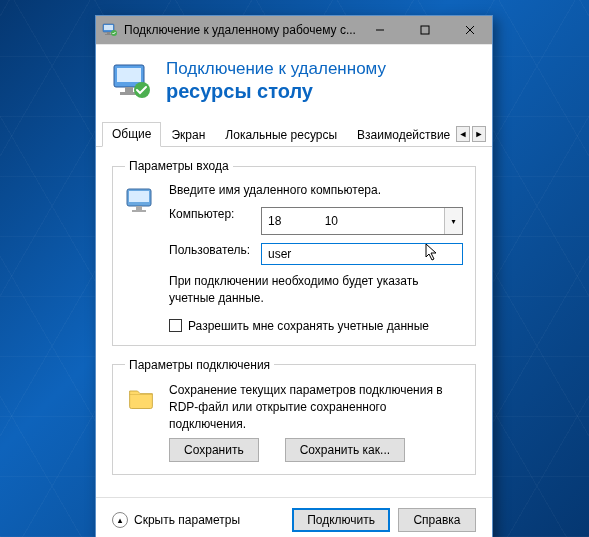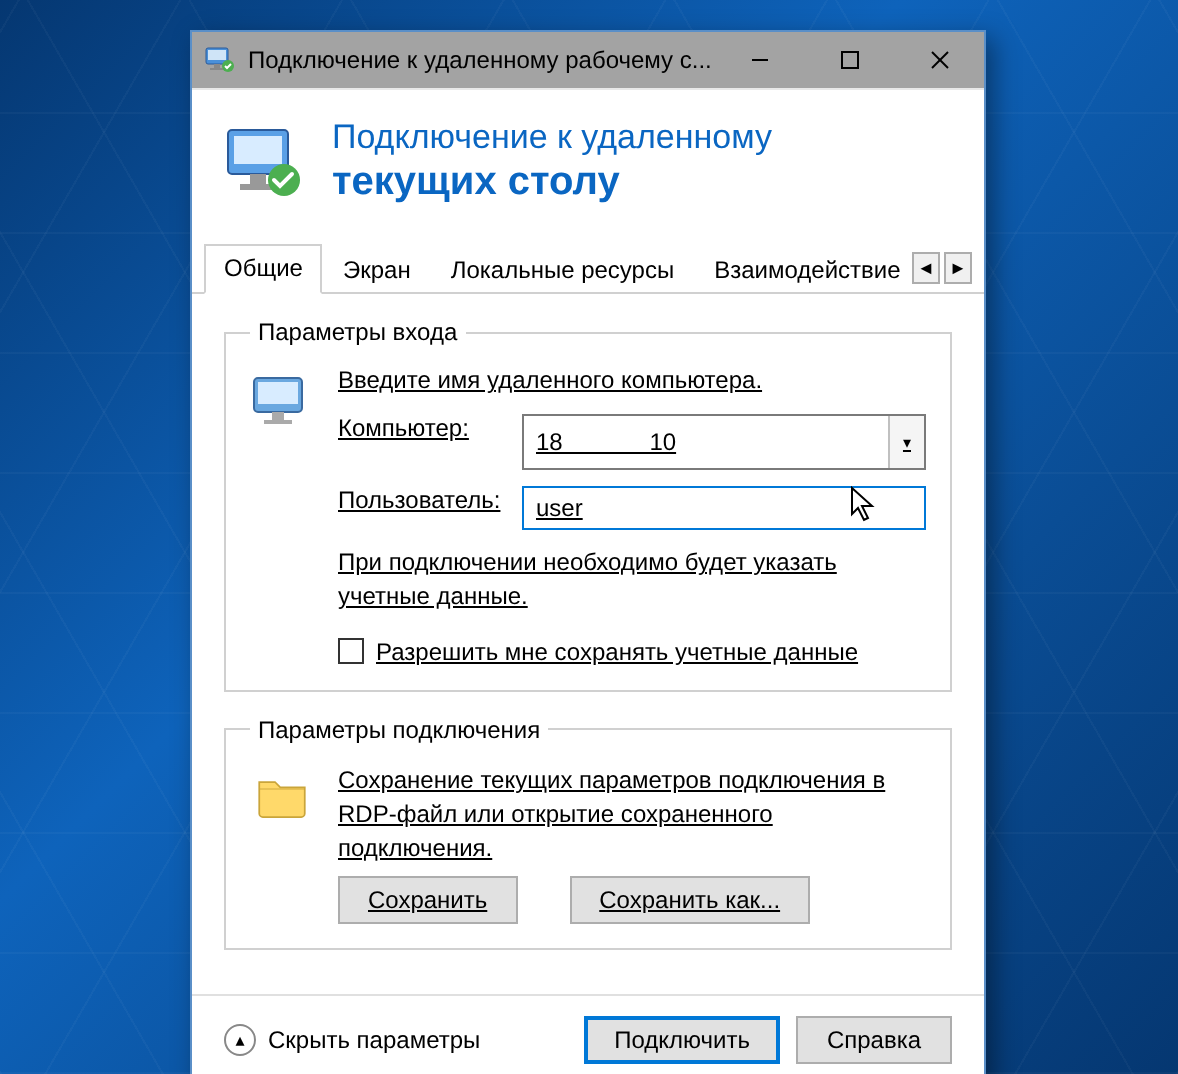--- a/index.html
+++ b/index.html
@@ -92,21 +92,21 @@
     border: 1px solid #adadad;
     font-size: 9px; background: #f0f0f0;
   }
   .panel { padding: 12px 16px 10px 16px; }
   fieldset {
     border: 1px solid #d0d0d0;
     margin: 0 0 12px 0;
     padding: 10px 12px 12px 12px;
   }
   legend { font-size: 12px; padding: 0 4px; }
-  .group-row { display: flex; gap: 12px; text-decoration: underline; }
+  .group-row { display: flex; gap: 12px; }
   .group-icon { width: 32px; flex-shrink: 0; padding-top: 2px; }
   .group-body { flex: 1; }
   .intro { margin-bottom: 10px; }
   .field-row {
     display: flex; align-items: flex-start;
     margin-bottom: 8px; gap: 6px;
   }
   .field-label { width: 86px; }
   .combo {
     flex: 1; display: flex;
@@ -209,21 +209,21 @@
         <rect x="2" y="4" width="30" height="22" rx="2" fill="#5aa0e6" stroke="#2a5a9a"></rect>
         <rect x="5" y="7" width="24" height="14" fill="#d8ecff"></rect>
         <rect x="13" y="26" width="8" height="5" fill="#999"></rect>
         <rect x="8" y="31" width="18" height="3" fill="#999"></rect>
         <circle cx="30" cy="29" r="8" fill="#4caf50"></circle>
         <path d="M25 29 l3 3 l6 -6" stroke="#fff" stroke-width="2" fill="none" stroke-linecap="round"></path>
       </svg>
     </div>
     <div class="header-text">
       <div class="line1">Подключение к удаленному</div>
-      <div class="line2">текущих столу</div>
+      <div class="line2">ресурсы столу</div>
     </div>
   </div>
 
   <div class="tabs-wrap">
     <div class="tabs">
       <div class="tab active">Общие</div>
       <div class="tab">Экран</div>
       <div class="tab">Локальные ресурсы</div>
       <div class="tab">Взаимодействие</div>
 

